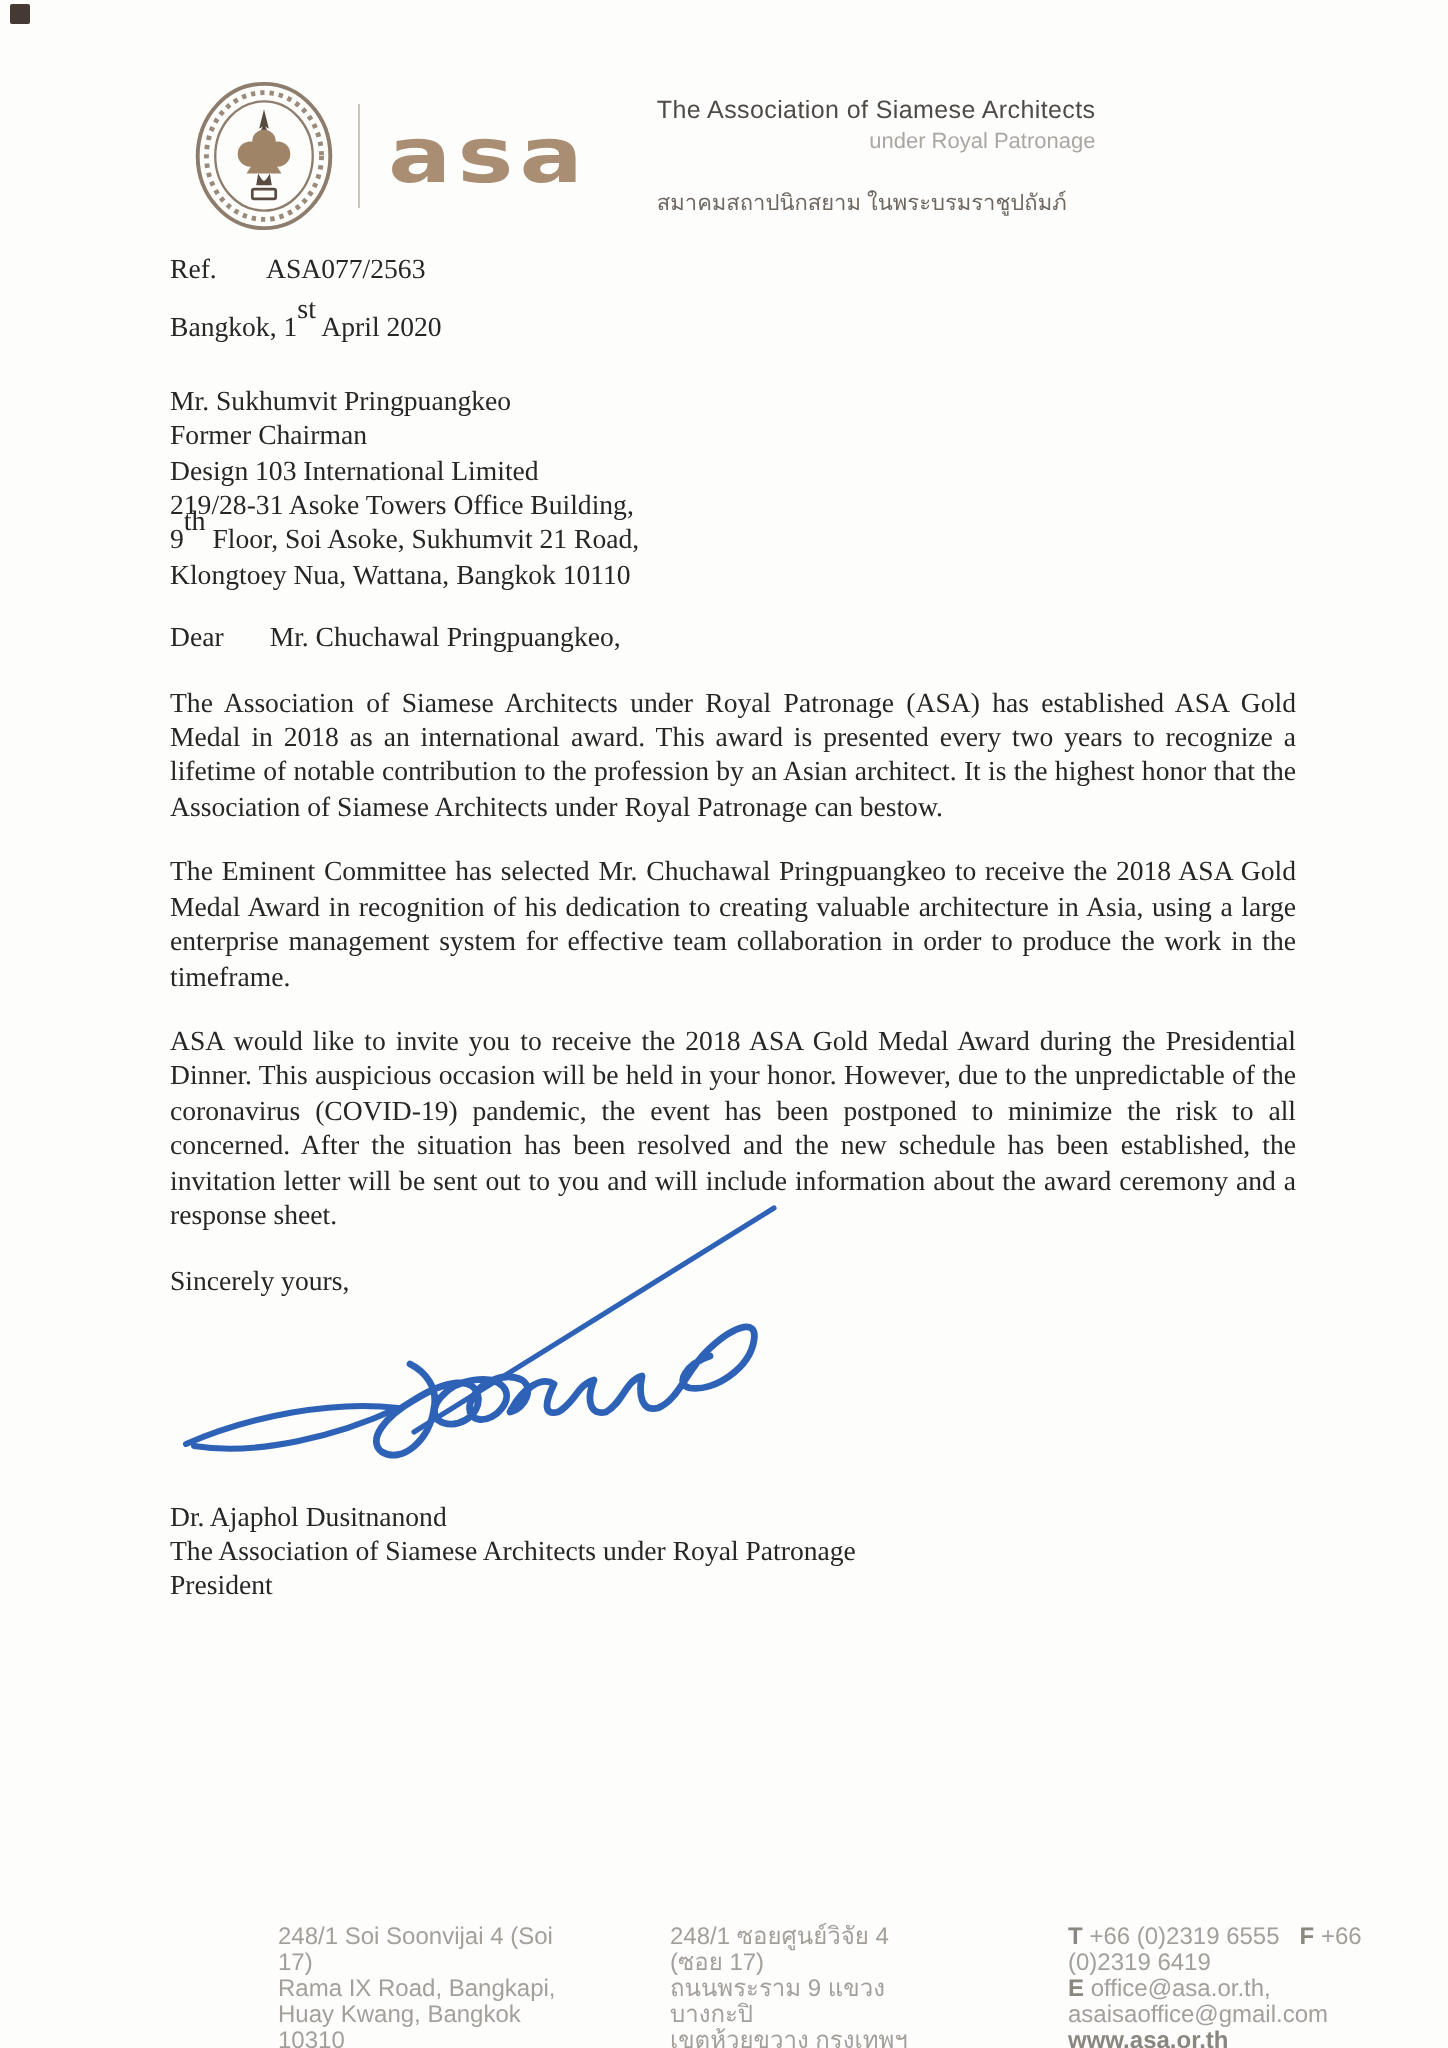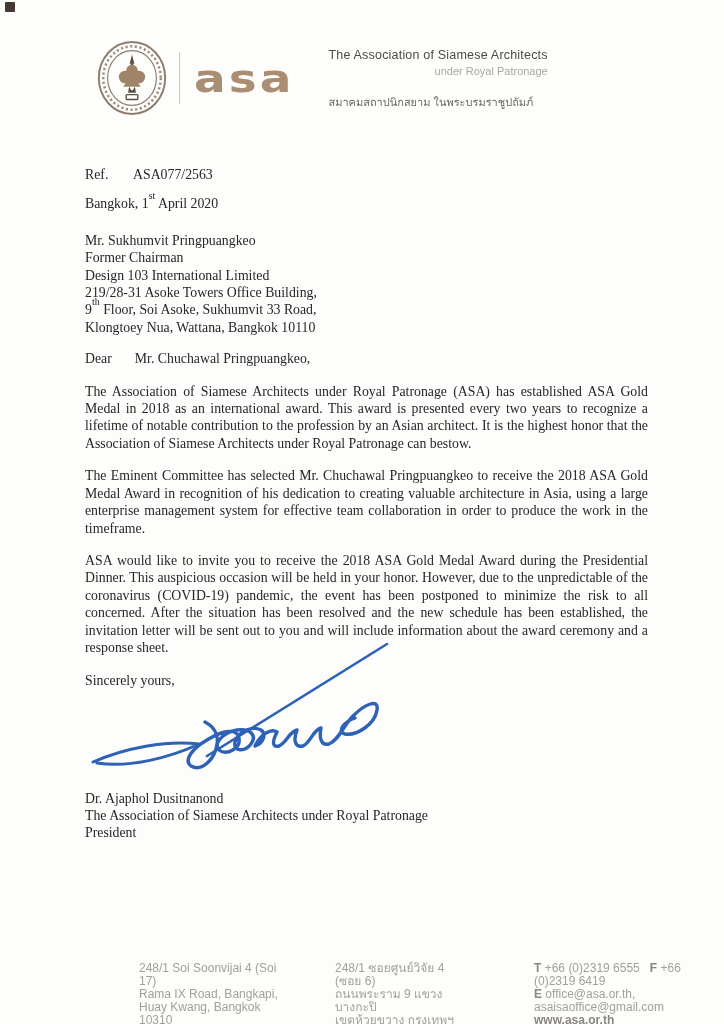--- a/index.html
+++ b/index.html
@@ -40,26 +40,26 @@
     font-family:"Liberation Sans", sans-serif;
     line-height:1.25;
     padding-top:2px;
   }
   .org-name{font-size:12.5px;font-weight:400;color:#4e4a46;letter-spacing:.2px;}
   .org-sub{font-size:11px;color:#aaa6a1;margin-top:1px;text-align:right;}
   .org-th{font-size:11px;color:#6e6861;margin-top:18px;}
   
   .letter{
     position:absolute;top:126px;left:85px;right:76px;
-    font-size:13.8px;line-height:17.4px;margin-top:40px;
+    font-size:13.8px;line-height:17.4px;
   }
   .ref-row{display:flex;}
   .ref-label{width:48px;}
   .date-row{margin-top:12px;}
-  sup.ord{font-size:10px;position:relative;top:-4px;line-height:0;}
+  sup.ord{font-size:14px;position:relative;top:-4px;line-height:0;}
   .recipient{margin-top:19px;}
   .salutation{margin-top:14px;display:flex;}
   .salutation .sal-label{margin-right:23px;}
   .para{margin-top:15px;text-align:justify;}
   .closing{margin-top:16px;}
   .signature-wrap{
     position:relative;height:86px;margin-top:2px;margin-left:2px;width:340px;
   }
   .signature-wrap svg{position:absolute;left:0;top:-58px;overflow:visible;}
   .signer{margin-top:12px;line-height:17px;}
@@ -123,21 +123,21 @@
 
     <div class="date-row">
       <span>Bangkok, 1</span><sup class="ord">st</sup><span> April 2020</span>
     </div>
 
     <div class="recipient">
       <div>Mr. Sukhumvit Pringpuangkeo</div>
       <div>Former Chairman</div>
       <div>Design 103 International Limited</div>
       <div>219/28-31 Asoke Towers Office Building,</div>
-      <div><span>9</span><sup class="ord">th</sup><span> Floor, Soi Asoke, Sukhumvit 33 Road,</span></div>
+      <div><span>9</span><sup class="ord">th</sup><span> Floor, Soi Asoke, Sukhumvit 21 Road,</span></div>
       <div>Klongtoey Nua, Wattana, Bangkok 10110</div>
     </div>
 
     <div class="salutation">
       <span class="sal-label">Dear</span>
       <span>Mr. Chuchawal Pringpuangkeo,</span>
     </div>
 
     <p class="para">The Association of Siamese Architects under Royal Patronage (ASA) has established ASA Gold Medal in 2018 as an international award. This award is presented every two years to recognize a lifetime of notable contribution to the profession by an Asian architect. It is the highest honor that the Association of Siamese Architects under Royal Patronage can bestow.</p>
     <p class="para">The Eminent Committee has selected Mr. Chuchawal Pringpuangkeo to receive the 2018 ASA Gold Medal Award in recognition of his dedication to creating valuable architecture in Asia, using a large enterprise management system for effective team collaboration in order to produce the work in the timeframe.</p>
@@ -171,21 +171,21 @@
     </div>
   </div>
 
   <div class="footer">
     <div class="f-col1">
       <div>248/1 Soi Soonvijai 4 (Soi 17)</div>
       <div>Rama IX Road, Bangkapi,</div>
       <div>Huay Kwang, Bangkok 10310</div>
     </div>
     <div class="f-col2">
-      <div>248/1 ซอยศูนย์วิจัย 4 (ซอย 6)</div>
+      <div>248/1 ซอยศูนย์วิจัย 4 (ซอย 17)</div>
       <div>ถนนพระราม 9 แขวงบางกะปิ</div>
       <div>เขตห้วยขวาง กรุงเทพฯ 19410</div>
     </div>
     <div class="f-col3">
       <div>
         <span class="f-bold">T</span>
         <span>+66 (0)2319 6555</span>&nbsp;&nbsp;
         <span class="f-bold">F</span>
         <span>+66 (0)2319 6419</span>
       </div>

